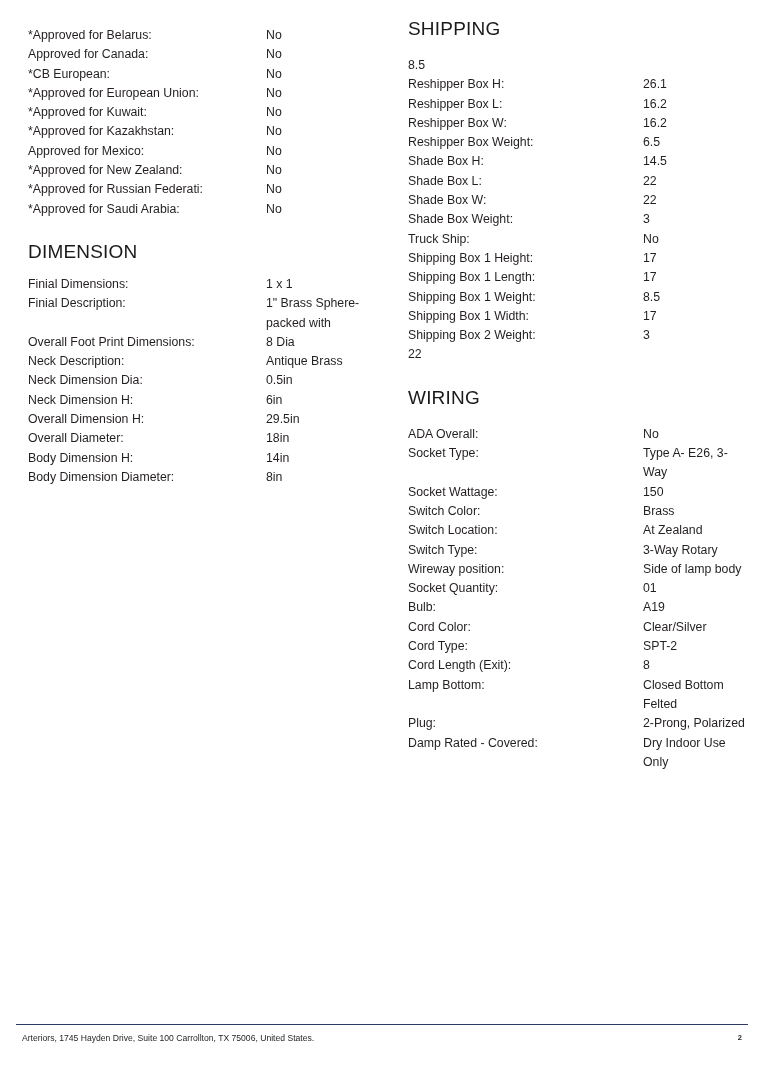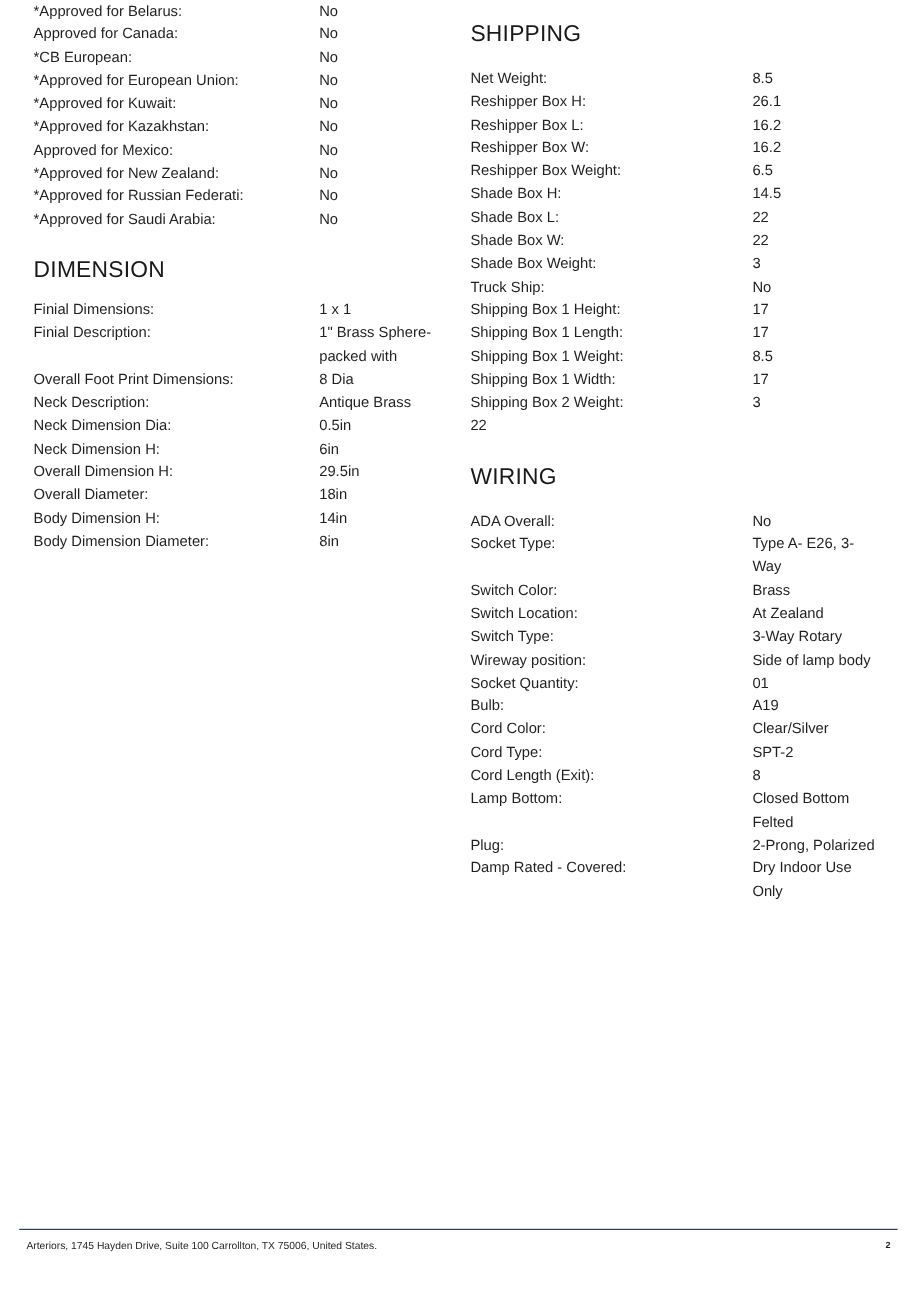--- a/index.html
+++ b/index.html
@@ -23,21 +23,21 @@
   }
   .col {
     position: absolute;
     top: 0;
   }
   .col-left {
     left: 28px;
     width: 340px;
   }
   .col-right {
-    left: 392px;
+    left: 408px;
     width: 340px;
   }
   .section-title {
     font-size: 19px;
     font-weight: 400;
     color: #1a1a1a;
     letter-spacing: 0.2px;
     margin: 0;
     padding: 0;
   }
@@ -100,21 +100,21 @@
     font-size: 7.5px;
     font-weight: bold;
     color: #231f20;
   }
 </style>
 </head>
 <body>
 
 <div class="page">
 
-  <div class="col col-left" style="top:0;">
+  <div class="col col-left" style="top:26px;">
     <div class="rows" id="approvals-rows">
         <div class="row">
           <div class="label">*Approved for Belarus:</div>
           <div class="value">No</div>
         </div>
         <div class="row">
           <div class="label">Approved for Canada:</div>
           <div class="value">No</div>
         </div>
         <div class="row">
@@ -196,21 +196,20 @@
           <div class="value">8in</div>
         </div>
       </div>
   </div>
 
   <div class="col col-right" style="top:18px;">
     <h2 class="section-title">SHIPPING</h2>
     <div class="block-gap-16"></div>
     <div class="rows" id="shipping-rows">
         <div class="row">
-          <div class="label">Net Weight:</div>
           <div class="value">8.5</div>
         </div>
         <div class="row">
           <div class="label">Reshipper Box H:</div>
           <div class="value">26.1</div>
         </div>
         <div class="row">
           <div class="label">Reshipper Box L:</div>
           <div class="value">16.2</div>
         </div>
@@ -271,20 +270,24 @@
     <h2 class="section-title">WIRING</h2>
     <div class="block-gap-16"></div>
     <div class="rows" id="wiring-rows">
         <div class="row">
           <div class="label">ADA Overall:</div>
           <div class="value">No</div>
         </div>
         <div class="row">
           <div class="label">Socket Type:</div>
           <div class="value">Type A- E26, 3-Way</div>
+        </div>
+        <div class="row gap-before">
+          <div class="label">Socket Wattage:</div>
+          <div class="value">150</div>
         </div>
         <div class="row">
           <div class="label">Switch Color:</div>
           <div class="value">Brass</div>
         </div>
         <div class="row">
           <div class="label">Switch Location:</div>
           <div class="value">At Zealand</div>
         </div>
         <div class="row">

